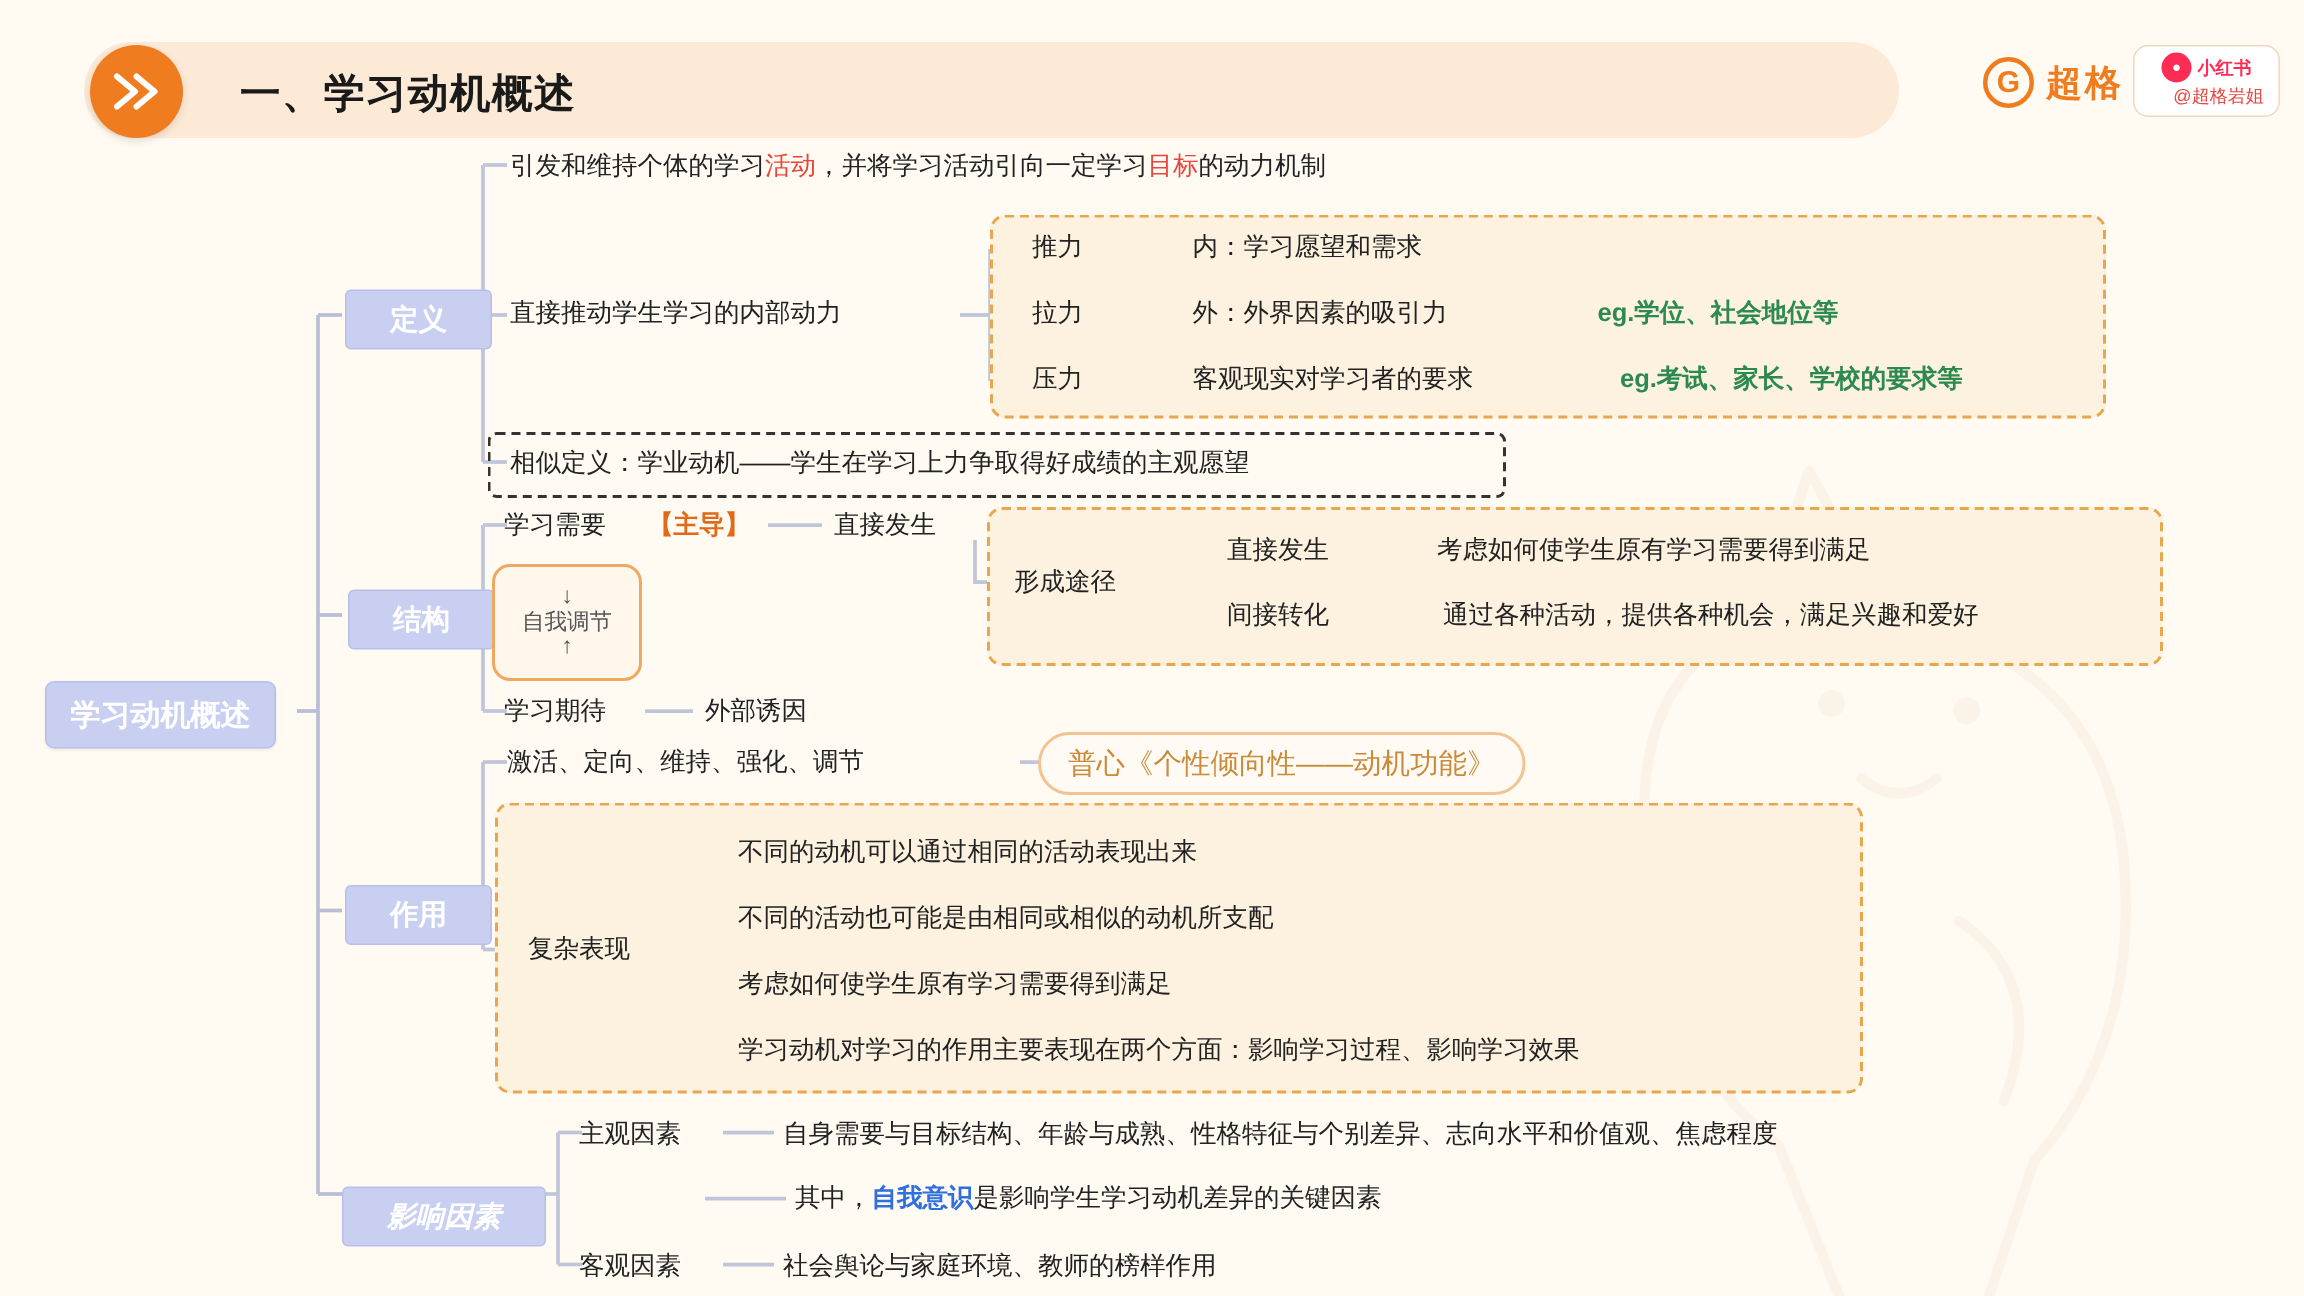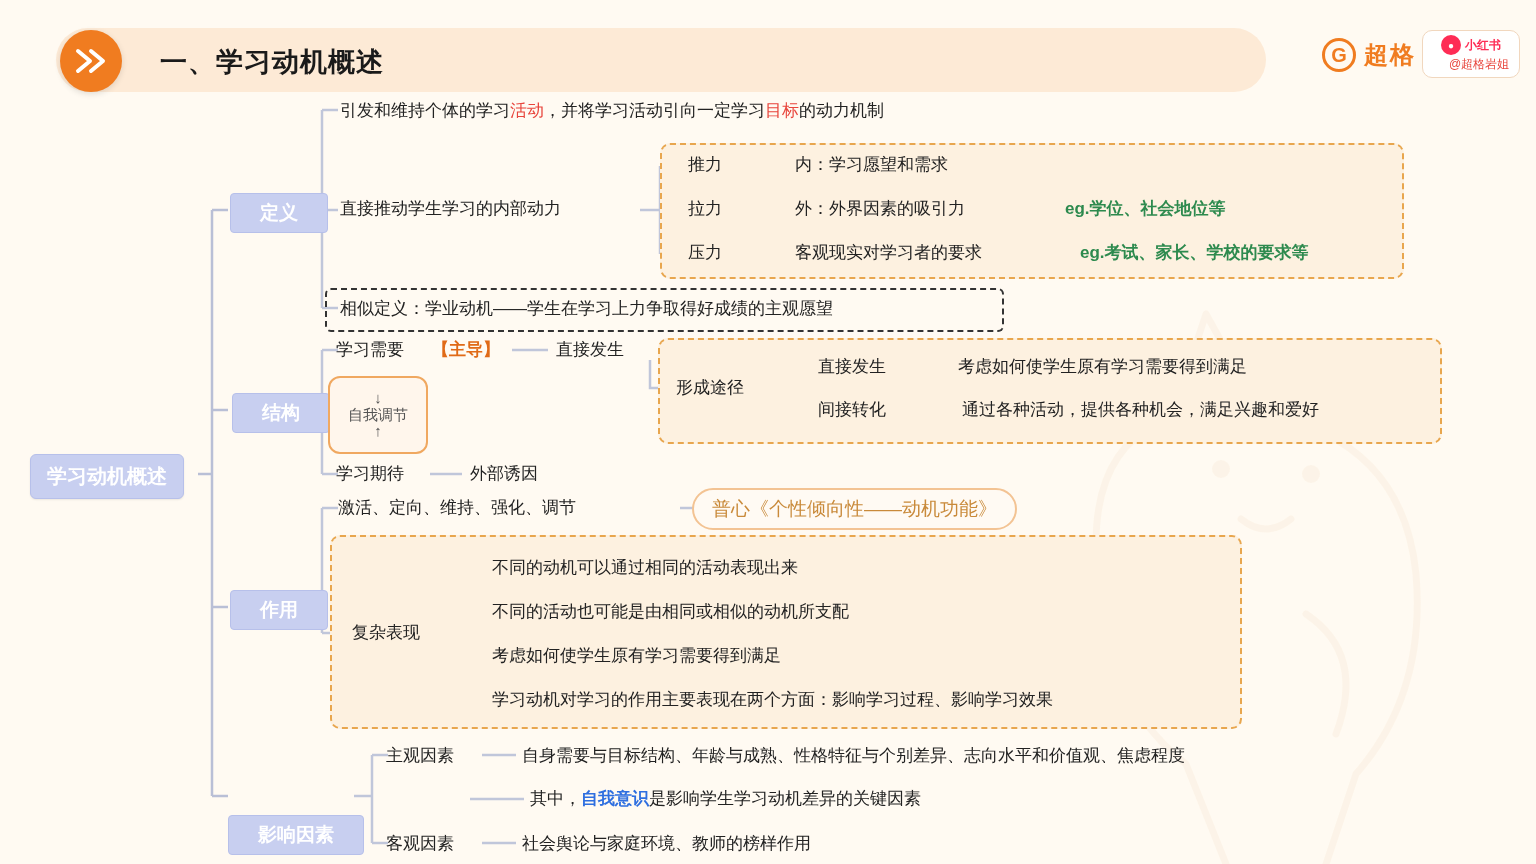--- a/index.html
+++ b/index.html
@@ -228,21 +228,21 @@
 
 <div class="box-dashed-orange" style="left:660px;top:143px;width:740px;height:132px;"></div>
 <div class="box-dashed-dark" style="left:325px;top:288px;width:675px;height:40px;"></div>
 <div class="box-dashed-orange" style="left:658px;top:338px;width:780px;height:102px;"></div>
 <div class="box-dashed-orange" style="left:330px;top:535px;width:908px;height:190px;"></div>
 
 <div class="root">学习动机概述</div>
 <div class="cat" style="left:230px;top:193px;">定义</div>
 <div class="cat" style="left:232px;top:393px;">结构</div>
 <div class="cat" style="left:230px;top:590px;">作用</div>
-<div class="cat" style="left:228px;top:815px;">影响因素</div>
+<div class="cat" style="left:228px;top:791px;font-style:italic;">影响因素</div>
 
 <div class="node txt" style="left:340px;top:99px;">
   <span>引发和维持个体的学习</span><span class="red">活动</span><span>，并将学习活动引向一定学习</span><span class="red">目标</span><span>的动力机制</span>
 </div>
 <div class="node txt" style="left:340px;top:197px;">直接推动学生学习的内部动力</div>
 <div class="node txt" style="left:340px;top:297px;">相似定义：学业动机——学生在学习上力争取得好成绩的主观愿望</div>
 
 <div class="node txt" style="left:688px;top:153px;">推力</div>
 <div class="node txt" style="left:795px;top:153px;">内：学习愿望和需求</div>
 <div class="node txt" style="left:688px;top:197px;">拉力</div>

